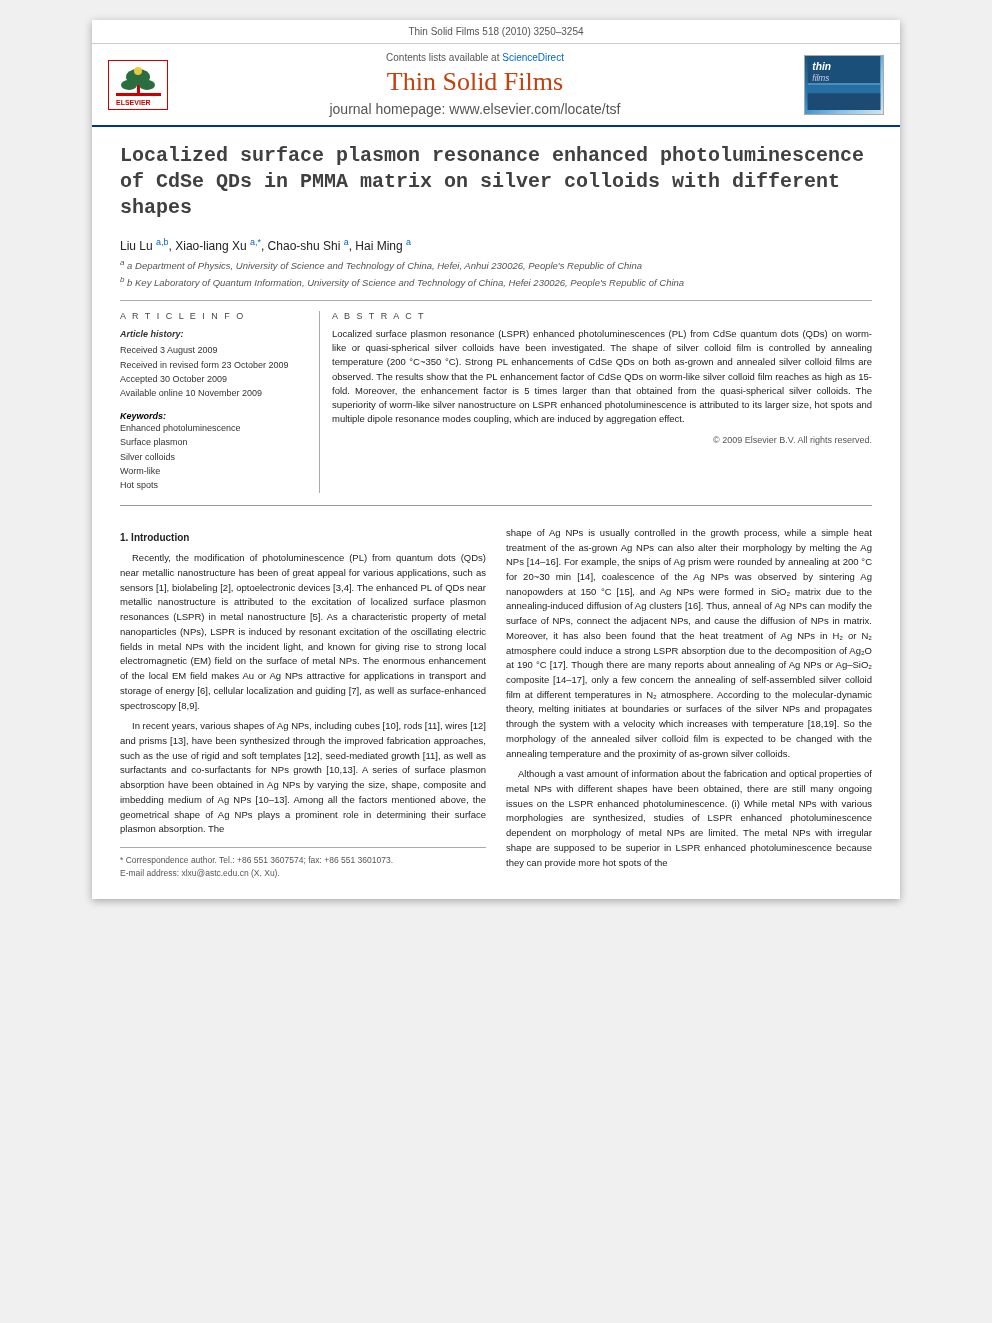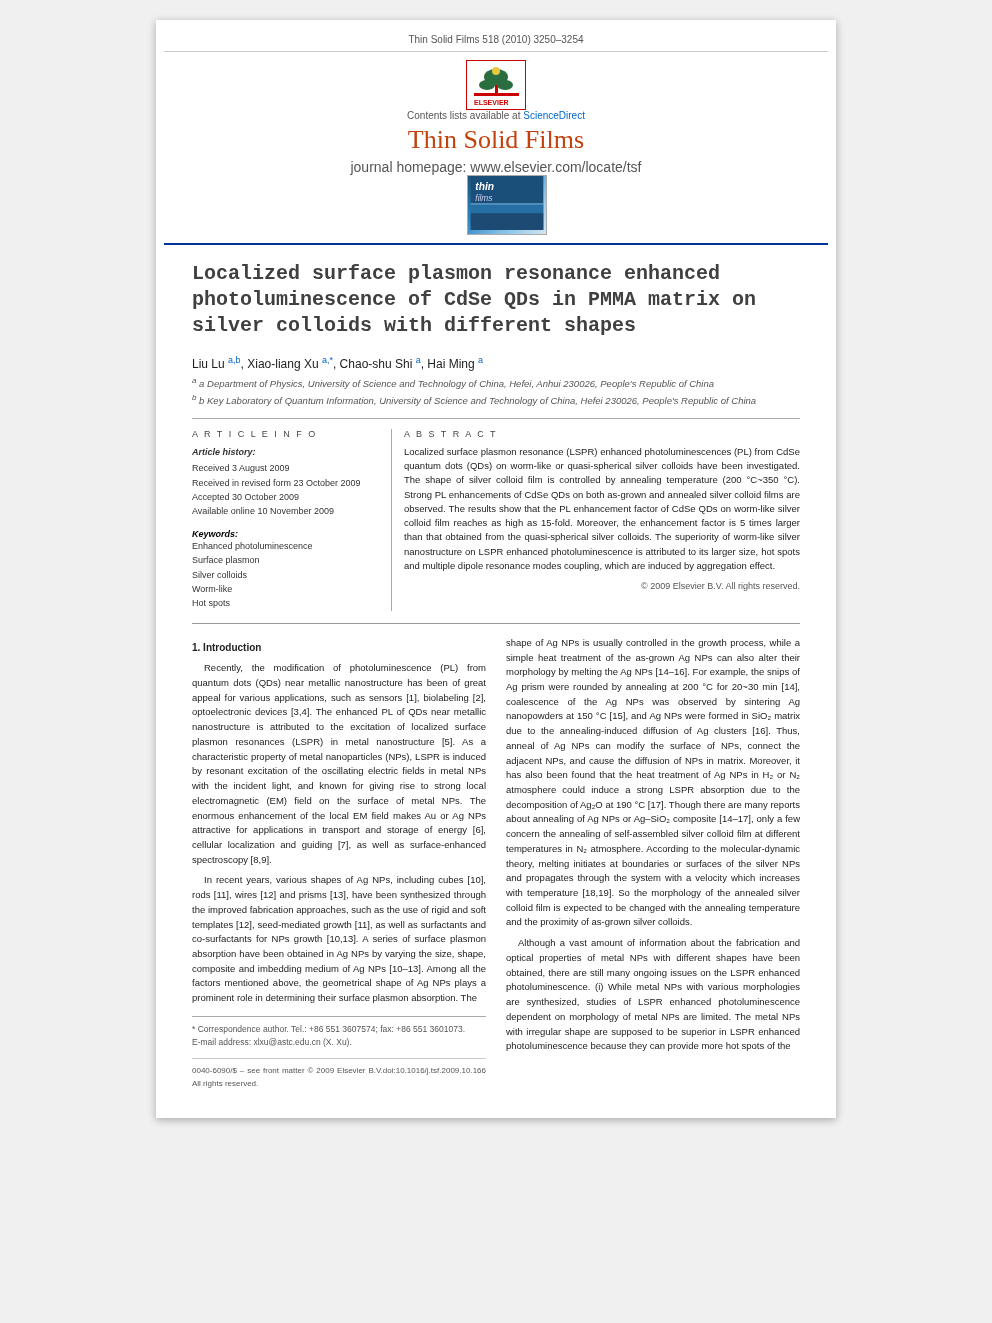--- a/index.html
+++ b/index.html
@@ -4,42 +4,41 @@
   <style>
     * { margin: 0; padding: 0; box-sizing: border-box; }
     body {
       background: #f0f0f0;
       font-family: 'Times New Roman', Times, serif;
       display: flex;
       justify-content: center;
       padding: 20px 0;
     }
     .page {
-      width: 680px;
+      width: 808px;
       background: #fff;
-      padding: 8px;
+      padding: 0;
       box-shadow: 0 2px 8px rgba(0,0,0,0.3);
     }
     
     .journal-top-bar {
       background: #fff;
       border-bottom: 1px solid #ccc;
       text-align: center;
       padding: 6px 0;
       font-size: 10px;
       color: #555;
       font-family: Arial, sans-serif;
     }
     .journal-header {
       display: flex;
       align-items: center;
       justify-content: space-between;
       padding: 8px 16px;
       border-bottom: 2px solid #003399;
-      flex-direction: column;
     }
     .elsevier-logo {
       display: flex;
       flex-direction: column;
       align-items: center;
     }
     .elsevier-logo .logo-box {
       width: 60px;
       height: 50px;
       border: 1.5px solid #c00;
@@ -203,20 +202,21 @@
       gap: 20px;
       margin-top: 8px;
     }
     .body-col {
       flex: 1;
       font-size: 9.5px;
       font-family: Arial, sans-serif;
       color: #222;
       line-height: 1.55;
       text-align: justify;
+      margin-top: 8px;
     }
     .section-heading {
       font-weight: bold;
       font-size: 10px;
       font-family: Arial, sans-serif;
       color: #222;
       margin-bottom: 6px;
       margin-top: 4px;
     }
     .body-col p {
@@ -349,24 +349,20 @@
           <span>1. Introduction</span>
         </div>
         <p>Recently, the modification of photoluminescence (PL) from quantum dots (QDs) near metallic nanostructure has been of great appeal for various applications, such as sensors [1], biolabeling [2], optoelectronic devices [3,4]. The enhanced PL of QDs near metallic nanostructure is attributed to the excitation of localized surface plasmon resonances (LSPR) in metal nanostructure [5]. As a characteristic property of metal nanoparticles (NPs), LSPR is induced by resonant excitation of the oscillating electric fields in metal NPs with the incident light, and known for giving rise to strong local electromagnetic (EM) field on the surface of metal NPs. The enormous enhancement of the local EM field makes Au or Ag NPs attractive for applications in transport and storage of energy [6], cellular localization and guiding [7], as well as surface-enhanced spectroscopy [8,9].</p>
         <p>In recent years, various shapes of Ag NPs, including cubes [10], rods [11], wires [12] and prisms [13], have been synthesized through the improved fabrication approaches, such as the use of rigid and soft templates [12], seed-mediated growth [11], as well as surfactants and co-surfactants for NPs growth [10,13]. A series of surface plasmon absorption have been obtained in Ag NPs by varying the size, shape, composite and imbedding medium of Ag NPs [10–13]. Among all the factors mentioned above, the geometrical shape of Ag NPs plays a prominent role in determining their surface plasmon absorption. The</p>
 
         <div class="footnote-area">
           <div>* Correspondence author. Tel.: +86 551 3607574; fax: +86 551 3601073.</div>
           <div>E-mail address: xlxu@astc.edu.cn (X. Xu).</div>
         </div>
 
-        <div class="bottom-bar">
-          <span>0040-6090/$ – see front matter © 2009 Elsevier B.V. All rights reserved.</span>
-          <span>doi:10.1016/j.tsf.2009.10.166</span>
-        </div>
       </div>
 
       <div class="body-col">
         <p>shape of Ag NPs is usually controlled in the growth process, while a simple heat treatment of the as-grown Ag NPs can also alter their morphology by melting the Ag NPs [14–16]. For example, the snips of Ag prism were rounded by annealing at 200 °C for 20~30 min [14], coalescence of the Ag NPs was observed by sintering Ag nanopowders at 150 °C [15], and Ag NPs were formed in SiO₂ matrix due to the annealing-induced diffusion of Ag clusters [16]. Thus, anneal of Ag NPs can modify the surface of NPs, connect the adjacent NPs, and cause the diffusion of NPs in matrix. Moreover, it has also been found that the heat treatment of Ag NPs in H₂ or N₂ atmosphere could induce a strong LSPR absorption due to the decomposition of Ag₂O at 190 °C [17]. Though there are many reports about annealing of Ag NPs or Ag–SiO₂ composite [14–17], only a few concern the annealing of self-assembled silver colloid film at different temperatures in N₂ atmosphere. According to the molecular-dynamic theory, melting initiates at boundaries or surfaces of the silver NPs and propagates through the system with a velocity which increases with temperature [18,19]. So the morphology of the annealed silver colloid film is expected to be changed with the annealing temperature and the proximity of as-grown silver colloids.</p>
         <p>Although a vast amount of information about the fabrication and optical properties of metal NPs with different shapes have been obtained, there are still many ongoing issues on the LSPR enhanced photoluminescence. (i) While metal NPs with various morphologies are synthesized, studies of LSPR enhanced photoluminescence dependent on morphology of metal NPs are limited. The metal NPs with irregular shape are supposed to be superior in LSPR enhanced photoluminescence because they can provide more hot spots of the</p>
       </div>
 
     </div>
 
   </div>

